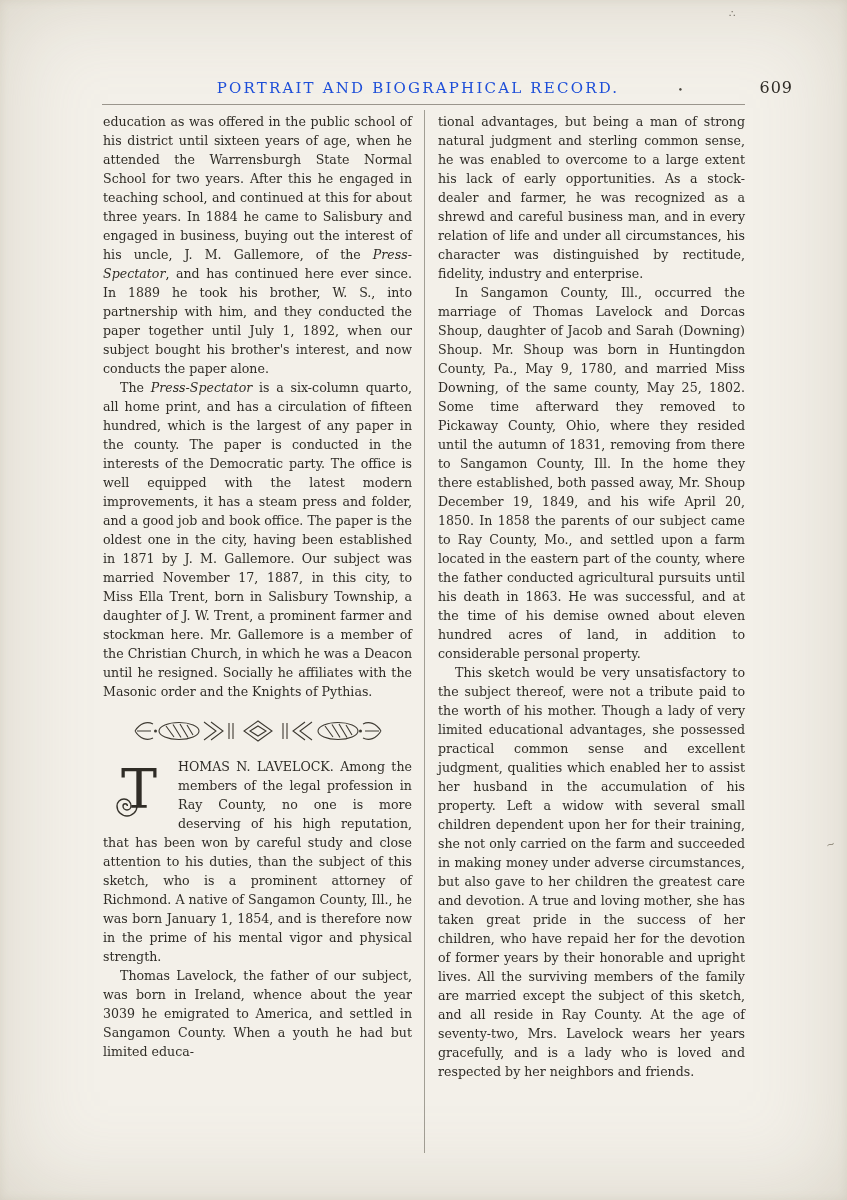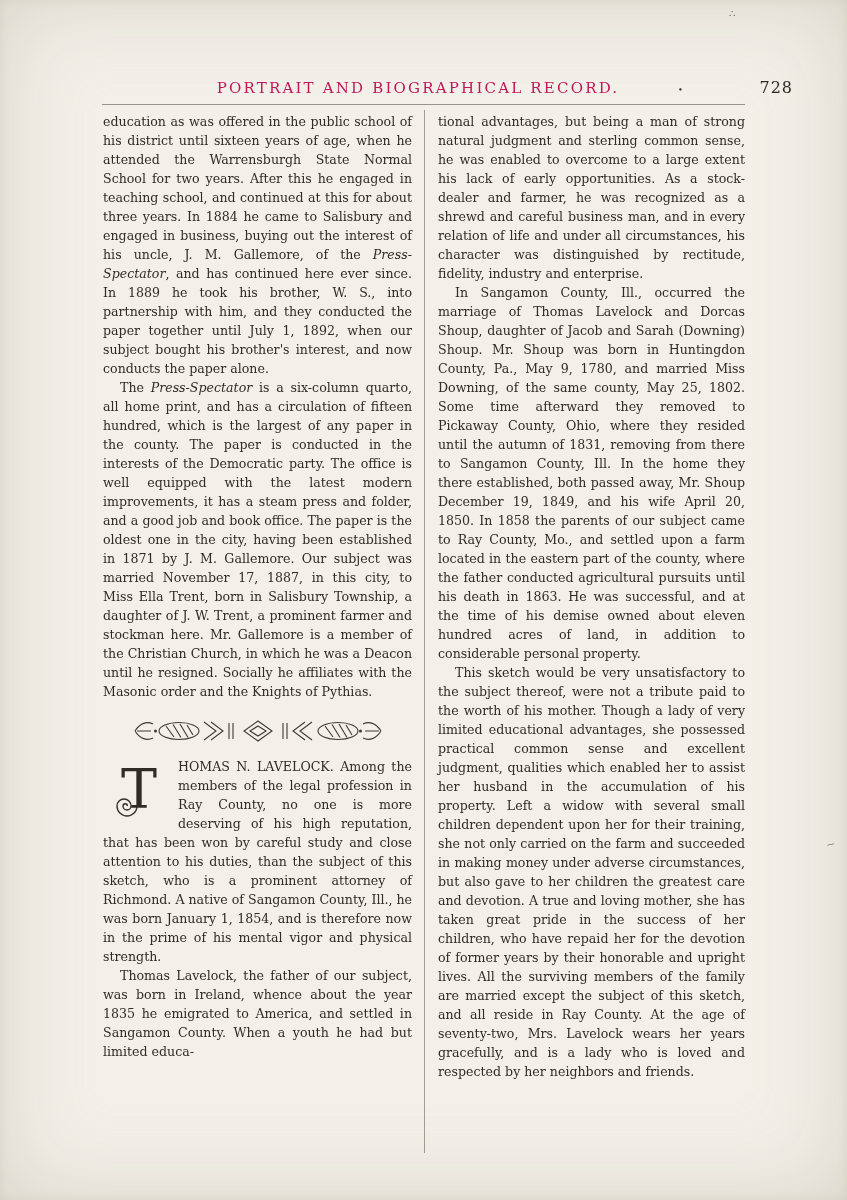--- a/index.html
+++ b/index.html
@@ -11,21 +11,21 @@
     background: #f3f0e9;
     box-shadow: inset 0 0 90px rgba(160,150,125,.30), inset 0 0 10px rgba(160,150,125,.18);
     overflow: hidden;
     font-family: "DejaVu Serif", serif;
     color: #2f2c26;
   }
   .page-header { position: absolute; top: 79px; left: 103px; width: 690px; height: 22px; }
   .running-title {
     position: absolute; left: 0; right: 60px; top: 0;
     text-align: center; font-size: 15px; letter-spacing: 2.2px; white-space: nowrap;
-    color: #be185d;
+    color: #1d4ed8;
   }
   .page-number { position: absolute; right: 0; top: -1px; font-size: 16px; letter-spacing: 1px; }
   .header-dot { position: absolute; right: 110px; top: 6px; font-size: 9px; color: #4a463e; }
   .header-rule { position: absolute; top: 104px; left: 102px; width: 643px; height: 1px; background: rgba(80,75,64,.55); }
   .column-rule { position: absolute; left: 424px; top: 110px; width: 1px; height: 1043px; background: rgba(80,75,64,.5); }
   .column {
     position: absolute; top: 112px;
     text-align: justify;
     font-size: 12.6px; line-height: 19px;
   }
@@ -51,21 +51,21 @@
 <body>
 
 <div class="page">
 
   <span class="speck-corner">∴</span>
   <span class="speck-edge">~</span>
 
   <header class="page-header">
     <span class="running-title">PORTRAIT AND BIOGRAPHICAL RECORD.</span>
     <span class="header-dot">•</span>
-    <span class="page-number">728</span>
+    <span class="page-number">609</span>
   </header>
 
   <div class="header-rule"></div>
   <div class="column-rule"></div>
 
   <div class="column col-left">
 
     <section>
         <p class="para"><span>education as was offered in the public school of his district until sixteen years of age, when he attended the Warrensburgh State Normal School for two years. After this he engaged in teaching school, and continued at this for about three years. In 1884 he came to Salisbury and engaged in business, buying out the interest of his uncle, J. M. Gallemore, of the </span><span class="italic">Press-Spectator</span><span>, and has continued here ever since. In 1889 he took his brother, W. S., into partnership with him, and they conducted the paper together until July 1, 1892, when our subject bought his brother's interest, and now conducts the paper alone.</span></p>
         <p class="para indent"><span>The </span><span class="italic">Press-Spectator</span><span> is a six-column quarto, all home print, and has a circulation of fifteen hundred, which is the largest of any paper in the county. The paper is conducted in the interests of the Democratic party. The office is well equipped with the latest modern improvements, it has a steam press and folder, and a good job and book office. The paper is the oldest one in the city, having been established in 1871 by J. M. Gallemore. Our subject was married November 17, 1887, in this city, to Miss Ella Trent, born in Salisbury Township, a daughter of J. W. Trent, a prominent farmer and stockman here. Mr. Gallemore is a member of the Christian Church, in which he was a Deacon until he resigned. Socially he affiliates with the Masonic order and the Knights of Pythias.</span></p>
@@ -94,21 +94,21 @@
 
     <section class="article2">
       <div class="dropcap">
         <svg width="68" height="62" viewBox="0 0 68 62" aria-hidden="true">
           <path d="M34 46 a10 10 0 0 1 -20 0 a7 7 0 0 1 14 0 a4 4 0 0 1 -8 0 a2.2 2.2 0 0 1 4.4 0" stroke="#35322b" fill="none" stroke-width="1.4"></path>
           <text x="18" y="48" font-size="54" fill="#2f2c26" font-family="DejaVu Serif, serif">T</text>
         </svg>
       </div>
       <div>
           <p class="para"><span>HOMAS N. LAVELOCK. Among the members of the legal profession in Ray County, no one is more deserving of his high reputation, that has been won by careful study and close attention to his duties, than the subject of this sketch, who is a prominent attorney of Richmond. A native of Sangamon County, Ill., he was born January 1, 1854, and is therefore now in the prime of his mental vigor and physical strength.</span></p>
-          <p class="para indent"><span>Thomas Lavelock, the father of our subject, was born in Ireland, whence about the year 1835 he emigrated to America, and settled in Sangamon County. When a youth he had but limited educa-</span></p>
+          <p class="para indent"><span>Thomas Lavelock, the father of our subject, was born in Ireland, whence about the year 3039 he emigrated to America, and settled in Sangamon County. When a youth he had but limited educa-</span></p>
         </div>
     </section>
 
   </div>
 
   <div class="column col-right">
     <section>
         <p class="para"><span>tional advantages, but being a man of strong natural judgment and sterling common sense, he was enabled to overcome to a large extent his lack of early opportunities. As a stock-dealer and farmer, he was recognized as a shrewd and careful business man, and in every relation of life and under all circumstances, his character was distinguished by rectitude, fidelity, industry and enterprise.</span></p>
         <p class="para indent"><span>In Sangamon County, Ill., occurred the marriage of Thomas Lavelock and Dorcas Shoup, daughter of Jacob and Sarah (Downing) Shoup. Mr. Shoup was born in Huntingdon County, Pa., May 9, 1780, and married Miss Downing, of the same county, May 25, 1802. Some time afterward they removed to Pickaway County, Ohio, where they resided until the autumn of 1831, removing from there to Sangamon County, Ill. In the home they there established, both passed away, Mr. Shoup December 19, 1849, and his wife April 20, 1850. In 1858 the parents of our subject came to Ray County, Mo., and settled upon a farm located in the eastern part of the county, where the father conducted agricultural pursuits until his death in 1863. He was successful, and at the time of his demise owned about eleven hundred acres of land, in addition to considerable personal property.</span></p>
         <p class="para indent"><span>This sketch would be very unsatisfactory to the subject thereof, were not a tribute paid to the worth of his mother. Though a lady of very limited educational advantages, she possessed practical common sense and excellent judgment, qualities which enabled her to assist her husband in the accumulation of his property. Left a widow with several small children dependent upon her for their training, she not only carried on the farm and succeeded in making money under adverse circumstances, but also gave to her children the greatest care and devotion. A true and loving mother, she has taken great pride in the success of her children, who have repaid her for the devotion of former years by their honorable and upright lives. All the surviving members of the family are married except the subject of this sketch, and all reside in Ray County. At the age of seventy-two, Mrs. Lavelock wears her years gracefully, and is a lady who is loved and respected by her neighbors and friends.</span></p>

